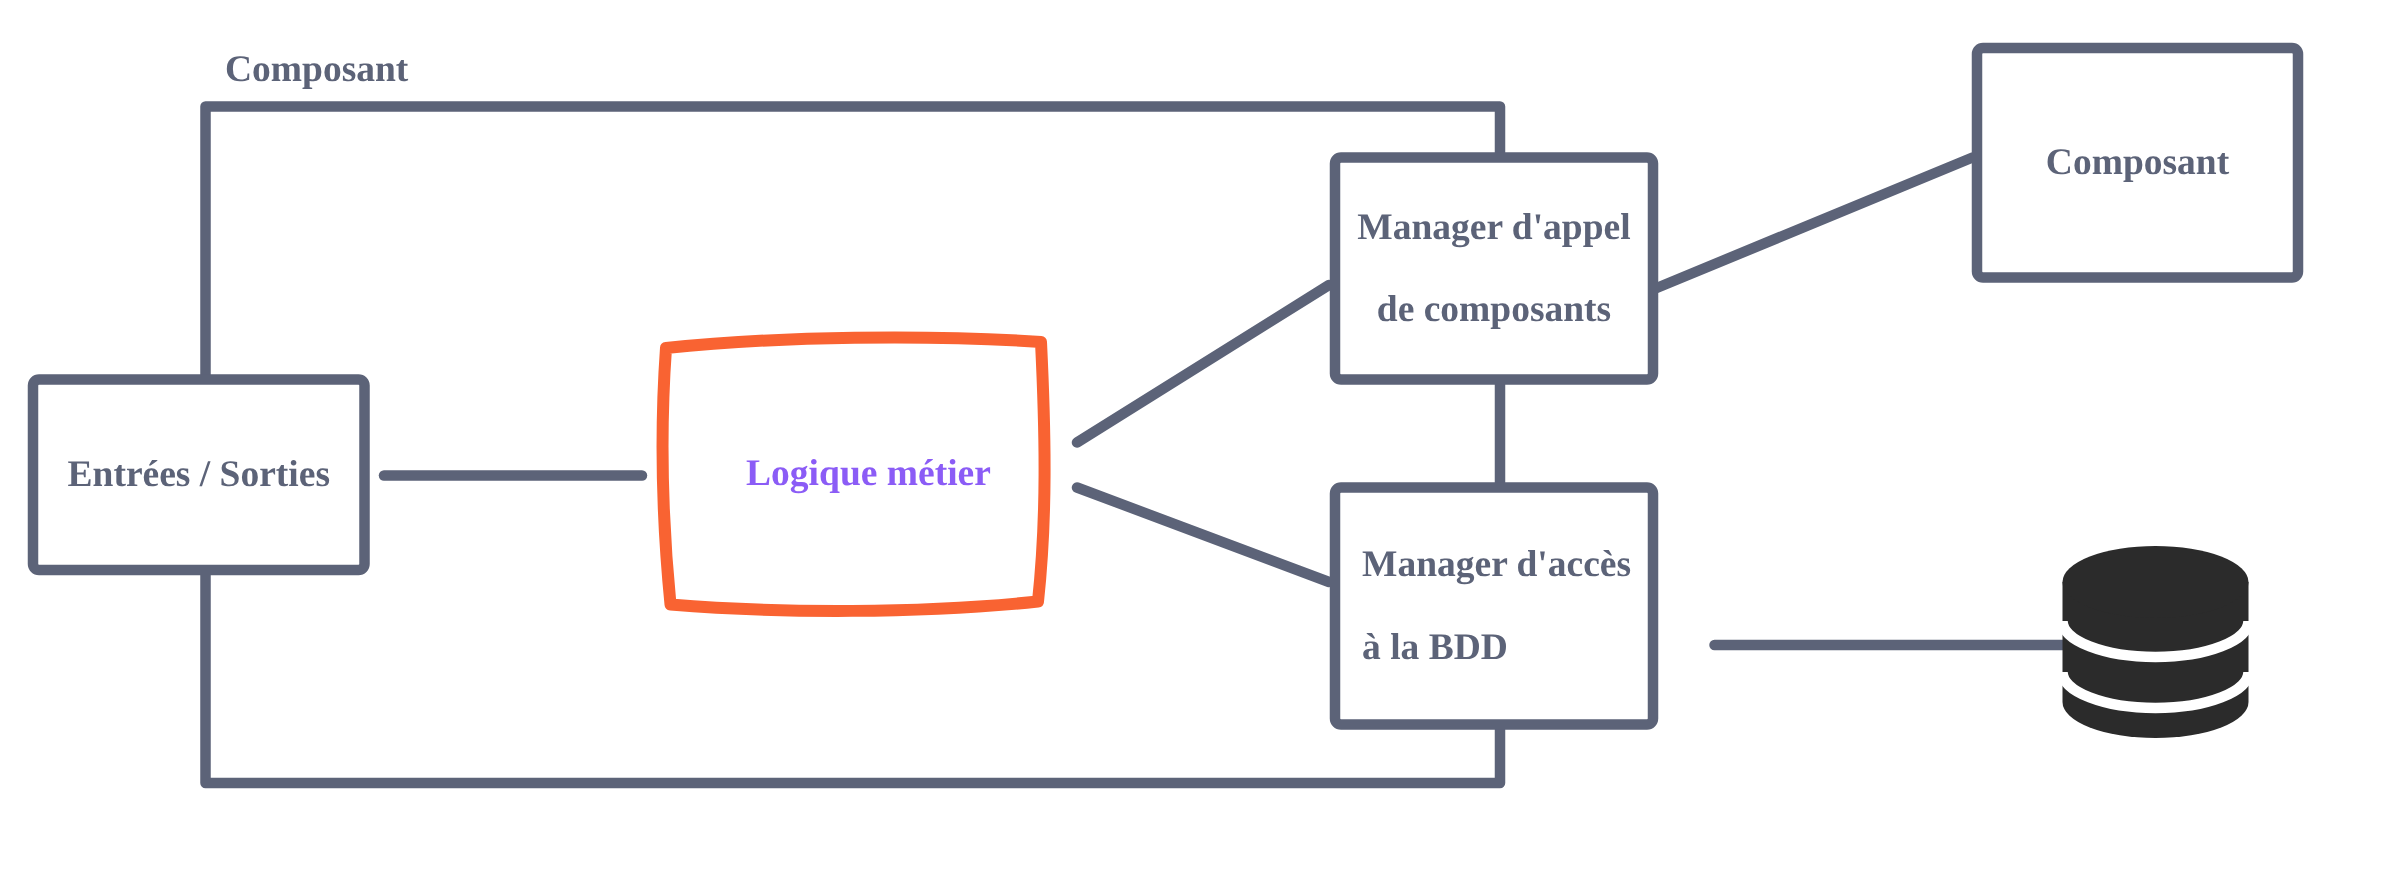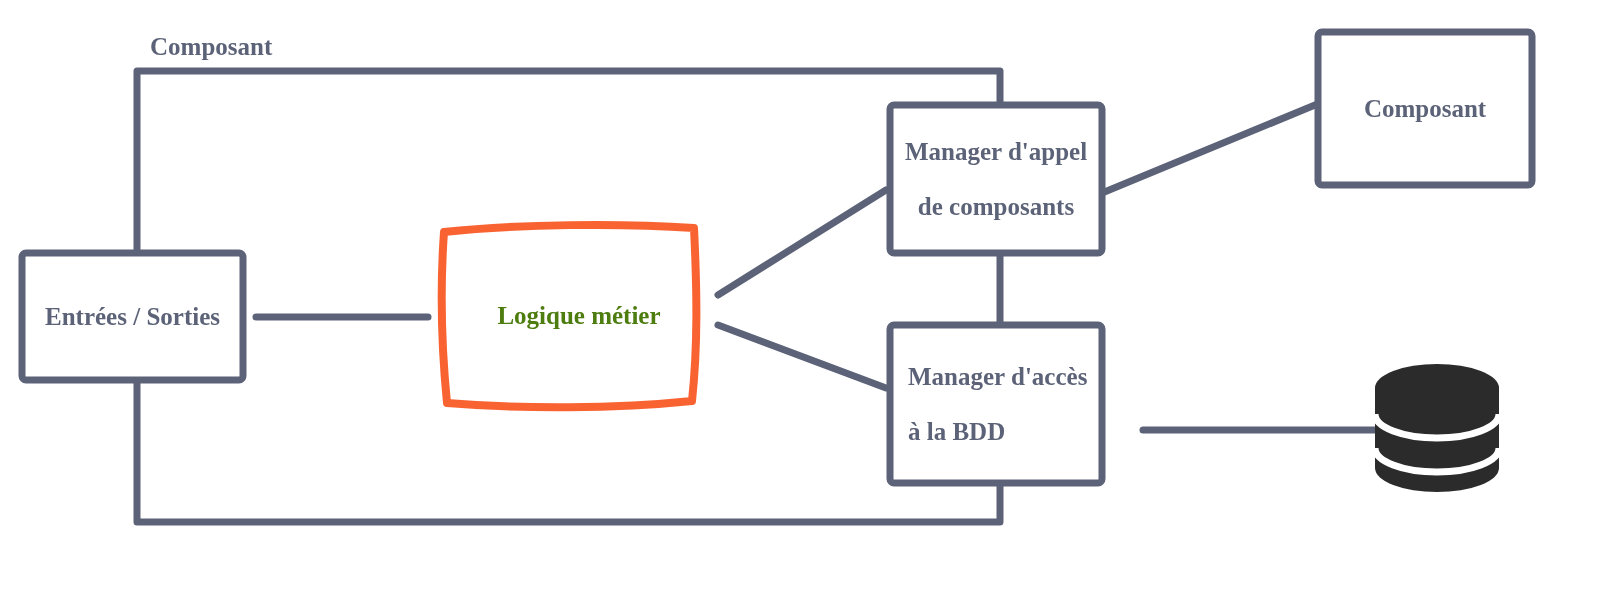--- a/index.html
+++ b/index.html
@@ -40,21 +40,21 @@
     pointer-events: none;
   }
   .box-label .line {
     display: block;
     white-space: nowrap;
   }
   .box-label .line + .line {
     margin-top: 30px;
   }
   .orange-text {
-    color: #4d7c0f;
+    color: #8b5cf6;
   }
   .group-caption {
     position: absolute;
     color: #5c6378;
     font-family: "Liberation Serif", "DejaVu Serif", serif;
     font-size: 25px;
     white-space: nowrap;
   }
   .hit {
     position: absolute;

